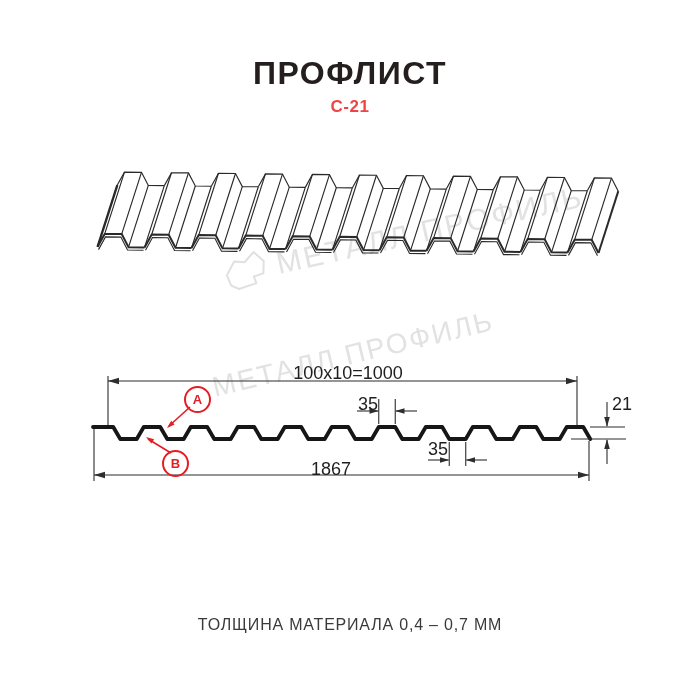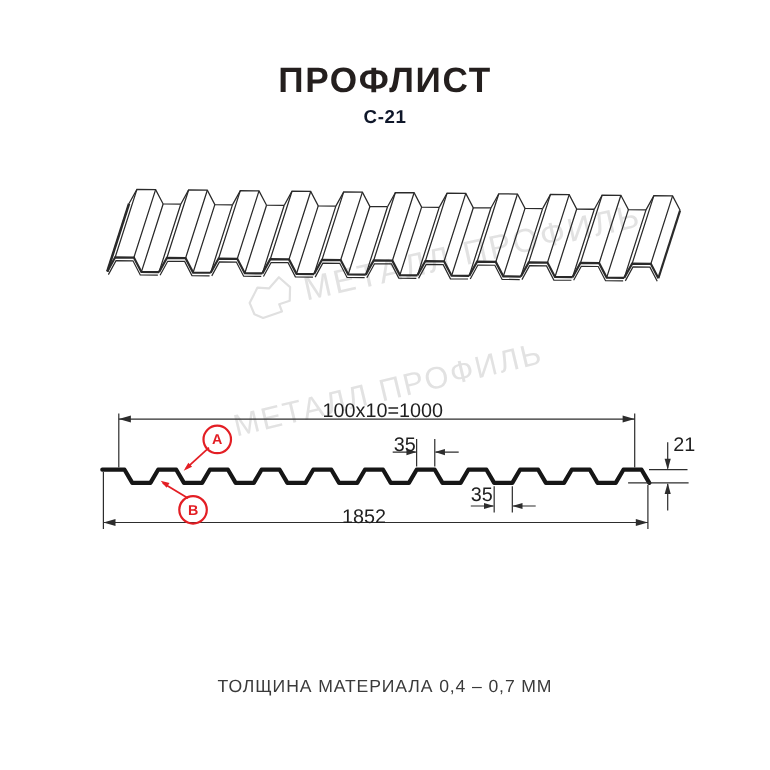--- a/index.html
+++ b/index.html
@@ -2,21 +2,21 @@
 <html><head>
 <meta charset="utf-8">
 <style>
   html,body{margin:0;padding:0;background:#fff;}
   #page{position:relative;width:667px;height:700px;background:#ffffff;overflow:hidden;
         font-family:"Liberation Sans", sans-serif;}
   
   .title{position:absolute;left:0;top:55px;width:700px;text-align:center;
          font-size:32px;font-weight:bold;letter-spacing:1.5px;color:#241f1e;}
   .subtitle{position:absolute;left:0;top:97px;width:700px;text-align:center;
-            font-size:17px;font-weight:bold;letter-spacing:.5px;color:#0f172a;}
+            font-size:17px;font-weight:bold;letter-spacing:.5px;color:#ef4444;}
   
   .wm{position:absolute;display:flex;align-items:center;gap:10px;color:#e2e2e2;
       white-space:nowrap;z-index:1;transform-origin:0 50%;font-weight:500;}
   .wm-upper{left:224px;top:256px;transform:rotate(-12.5deg);font-size:30px;letter-spacing:2.5px;}
   .wm-lower{left:213px;top:372px;transform:rotate(-13.5deg);font-size:28px;letter-spacing:2px;}
   
   .svg3d{position:absolute;left:90px;top:160px;z-index:2;}
   .svgdim{position:absolute;left:85px;top:365px;z-index:2;}
   
   .dimlbl{position:absolute;z-index:3;font-size:18px;color:#1f1f1f;
@@ -136,20 +136,20 @@
       <polygon points="82,63 86.2,55.7 89.6,59.4" stroke="none"></polygon>
       <line x1="86" y1="88" x2="63" y2="74"></line>
       <polygon points="61,72 69.1,74.2 66.4,78.4" stroke="none"></polygon>
     </g>
   </svg>
 
   <div class="dimlbl lbl-coverage">100x10=1000</div>
   <div class="dimlbl lbl-ribtop">35</div>
   <div class="dimlbl lbl-ribbottom">35</div>
   <div class="dimlbl lbl-height">21</div>
-  <div class="dimlbl lbl-overall">1852</div>
+  <div class="dimlbl lbl-overall">1867</div>
 
   <div class="badge badge-a">A</div>
   <div class="badge badge-b">B</div>
 
   <div class="footer">ТОЛЩИНА МАТЕРИАЛА 0,4 – 0,7 ММ</div>
 
 </div>
 
 </body></html>

